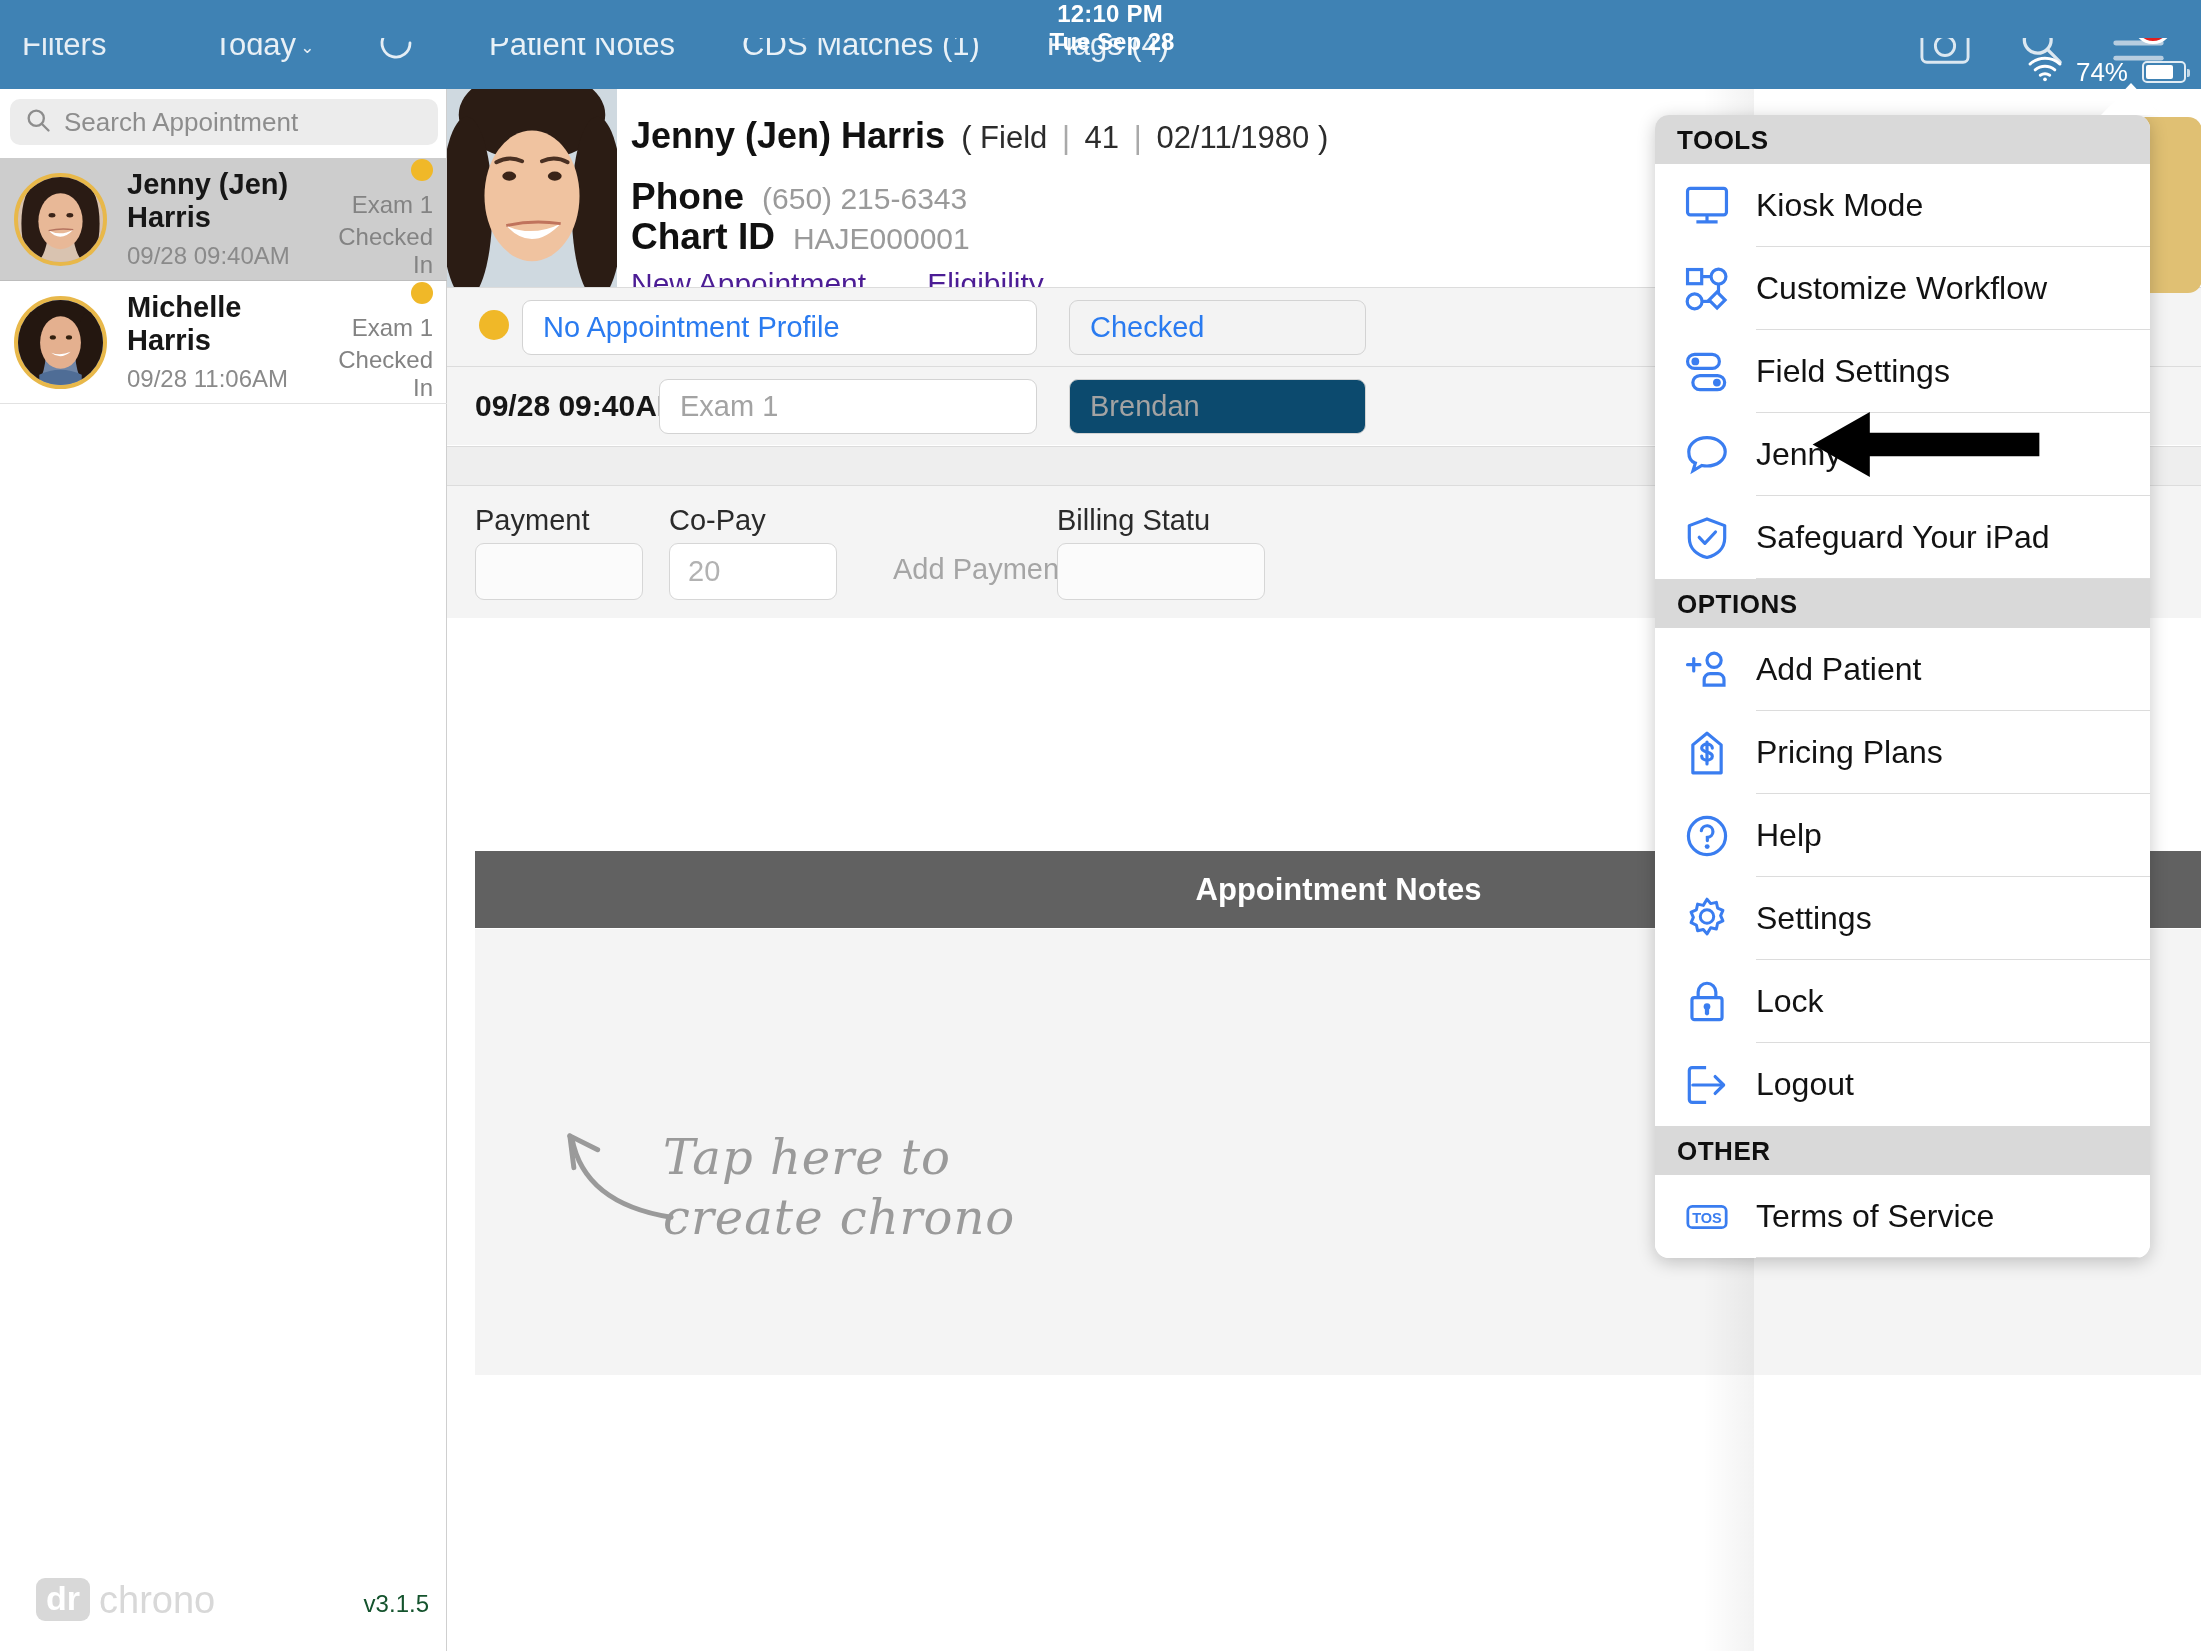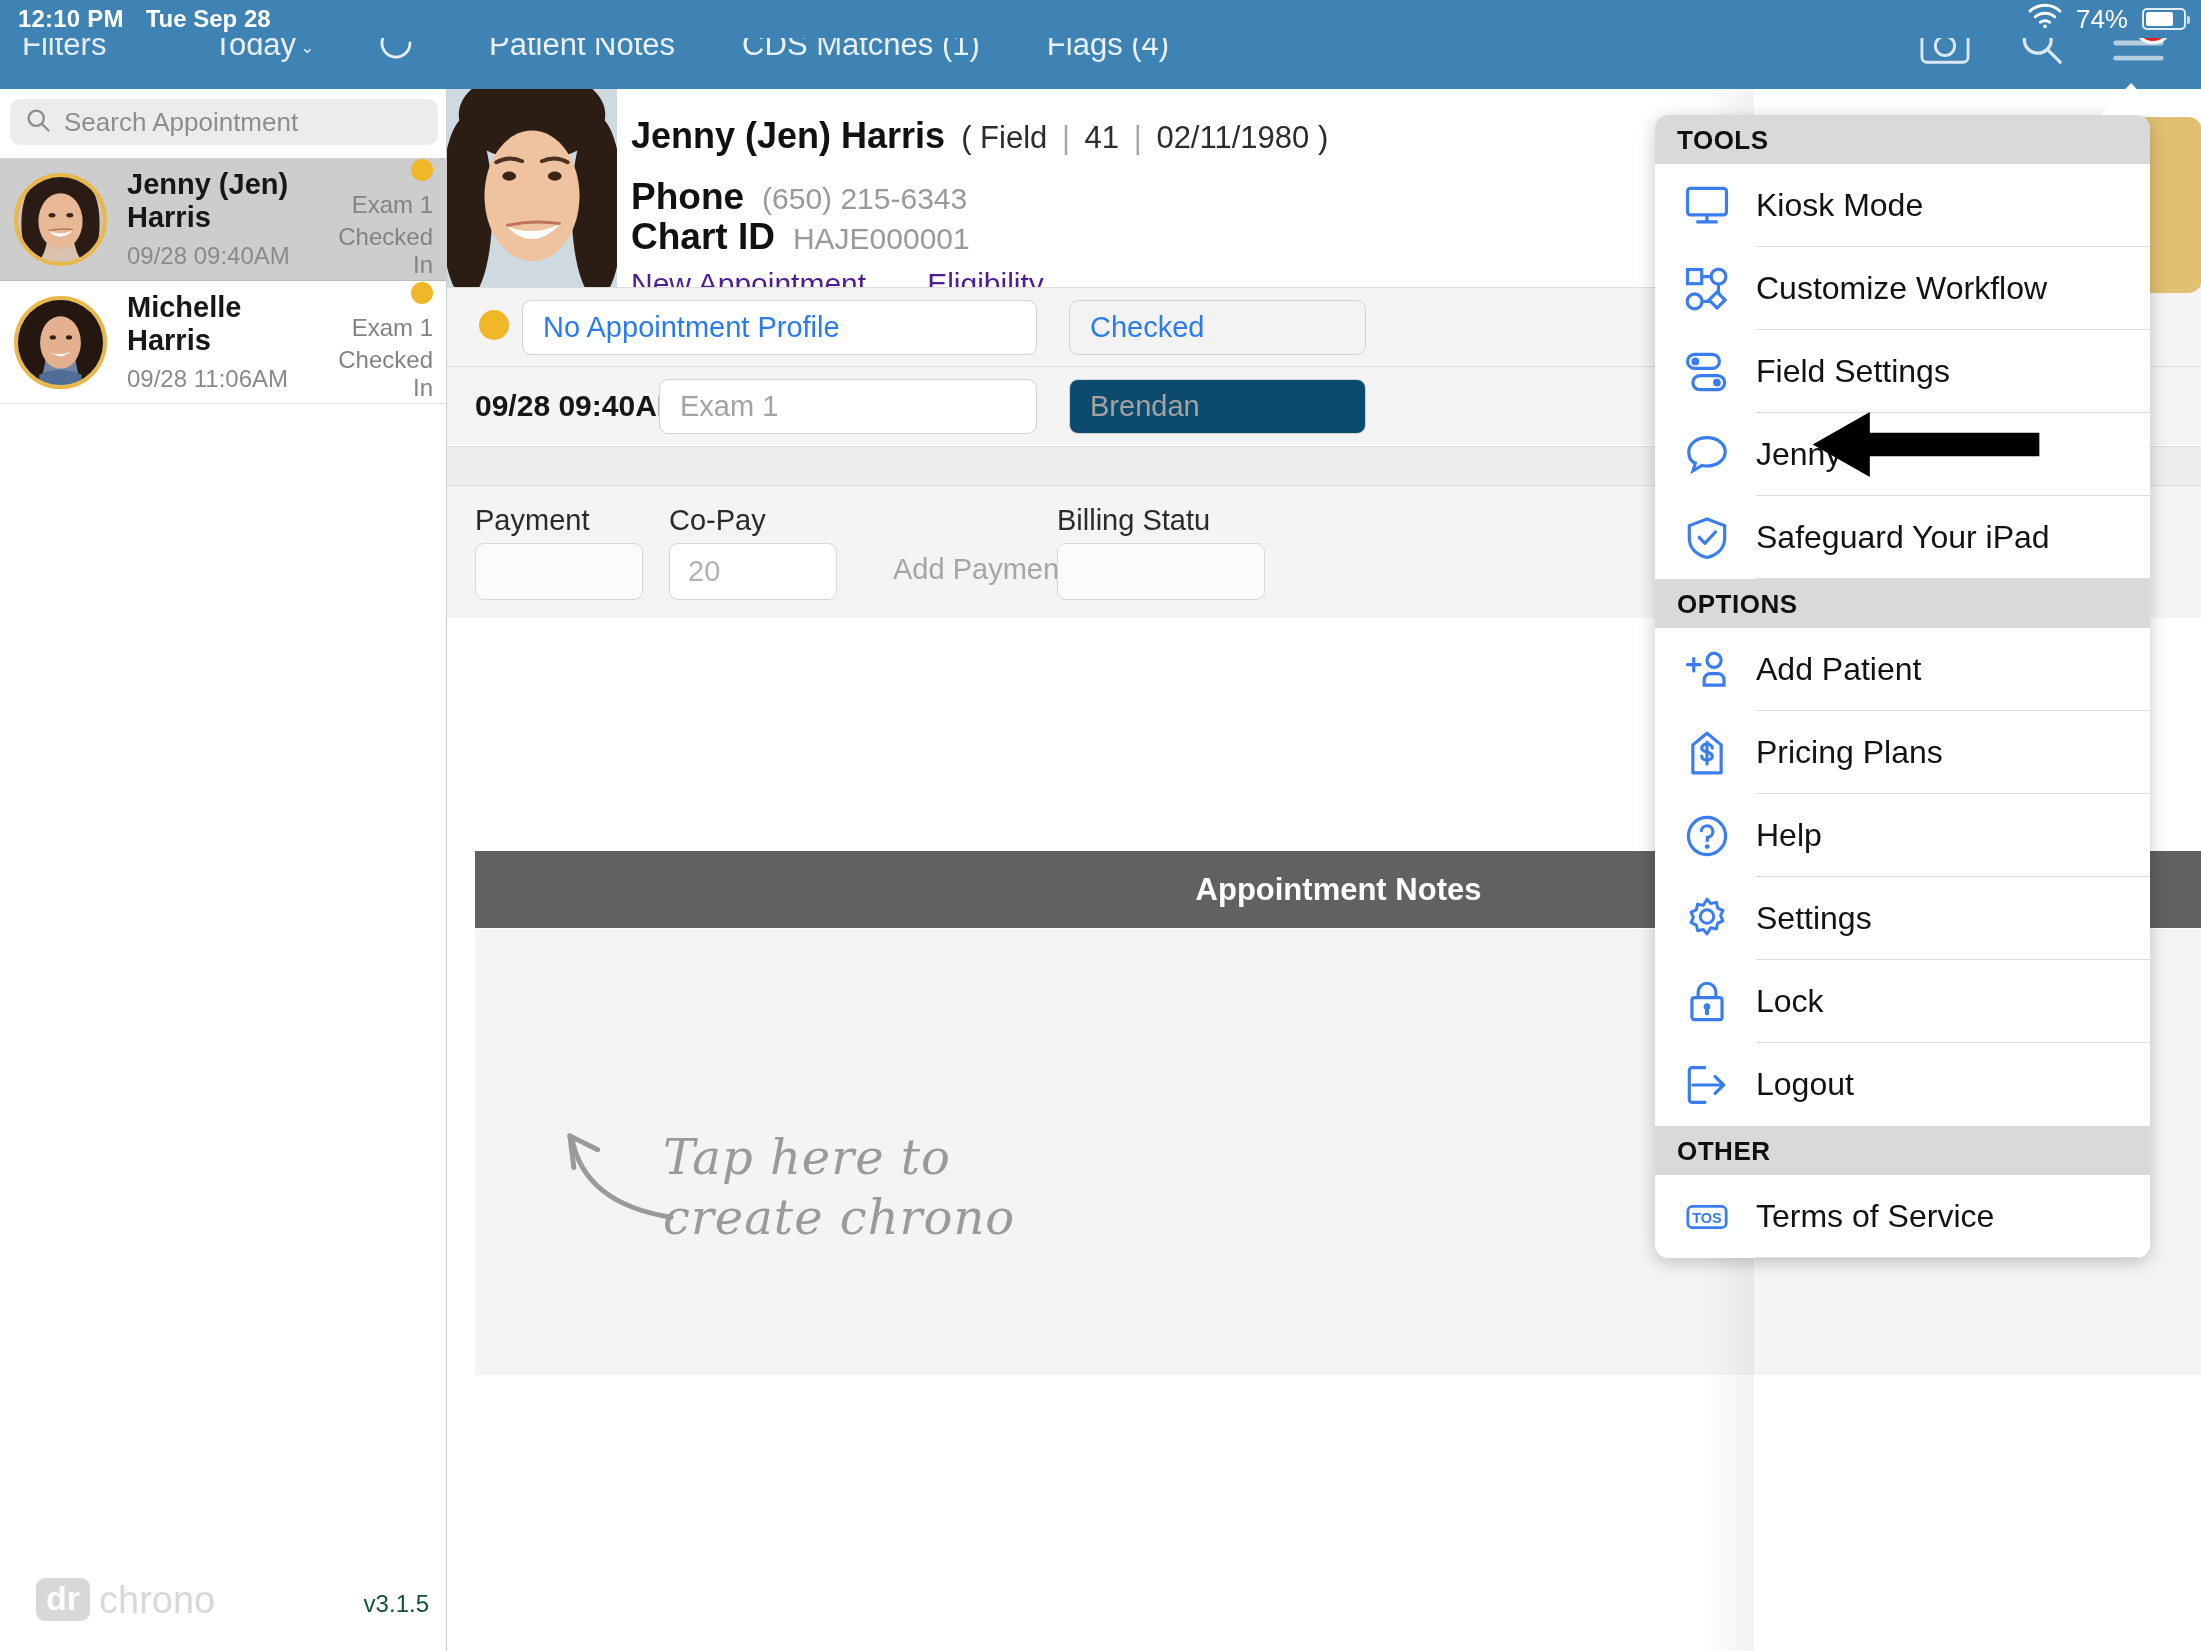--- a/index.html
+++ b/index.html
@@ -8,21 +8,21 @@
     font-family: "Liberation Sans", sans-serif;
     background: #ffffff;
     overflow: hidden;
   }
   #root { position: relative; width: 2026px; height: 1651px; border-radius: 13px; }
 
   
   .statusbar {
     position: absolute; left: 0; top: 0; width: 2202px; height: 38px;
     background: #3f82b4; color: #ffffff;
-    font-size: 24px; display: flex; align-items: center;
+    font-size: 24px; display: flex; align-items: center; flex-direction: column;
   }
   .sb-time { margin-left: 18px; font-weight: bold; letter-spacing: 0.2px; }
   .sb-date { margin-left: 22px; font-weight: bold; }
   .sb-right { margin-left: auto; display: flex; align-items: center; gap: 14px; margin-right: 16px; }
   .sb-pct { font-size: 26px; }
   .batt {
     width: 44px; height: 22px; border: 2.5px solid rgba(255,255,255,.85);
     border-radius: 5px; position: relative; padding: 2px;
   }
   .batt::after {

